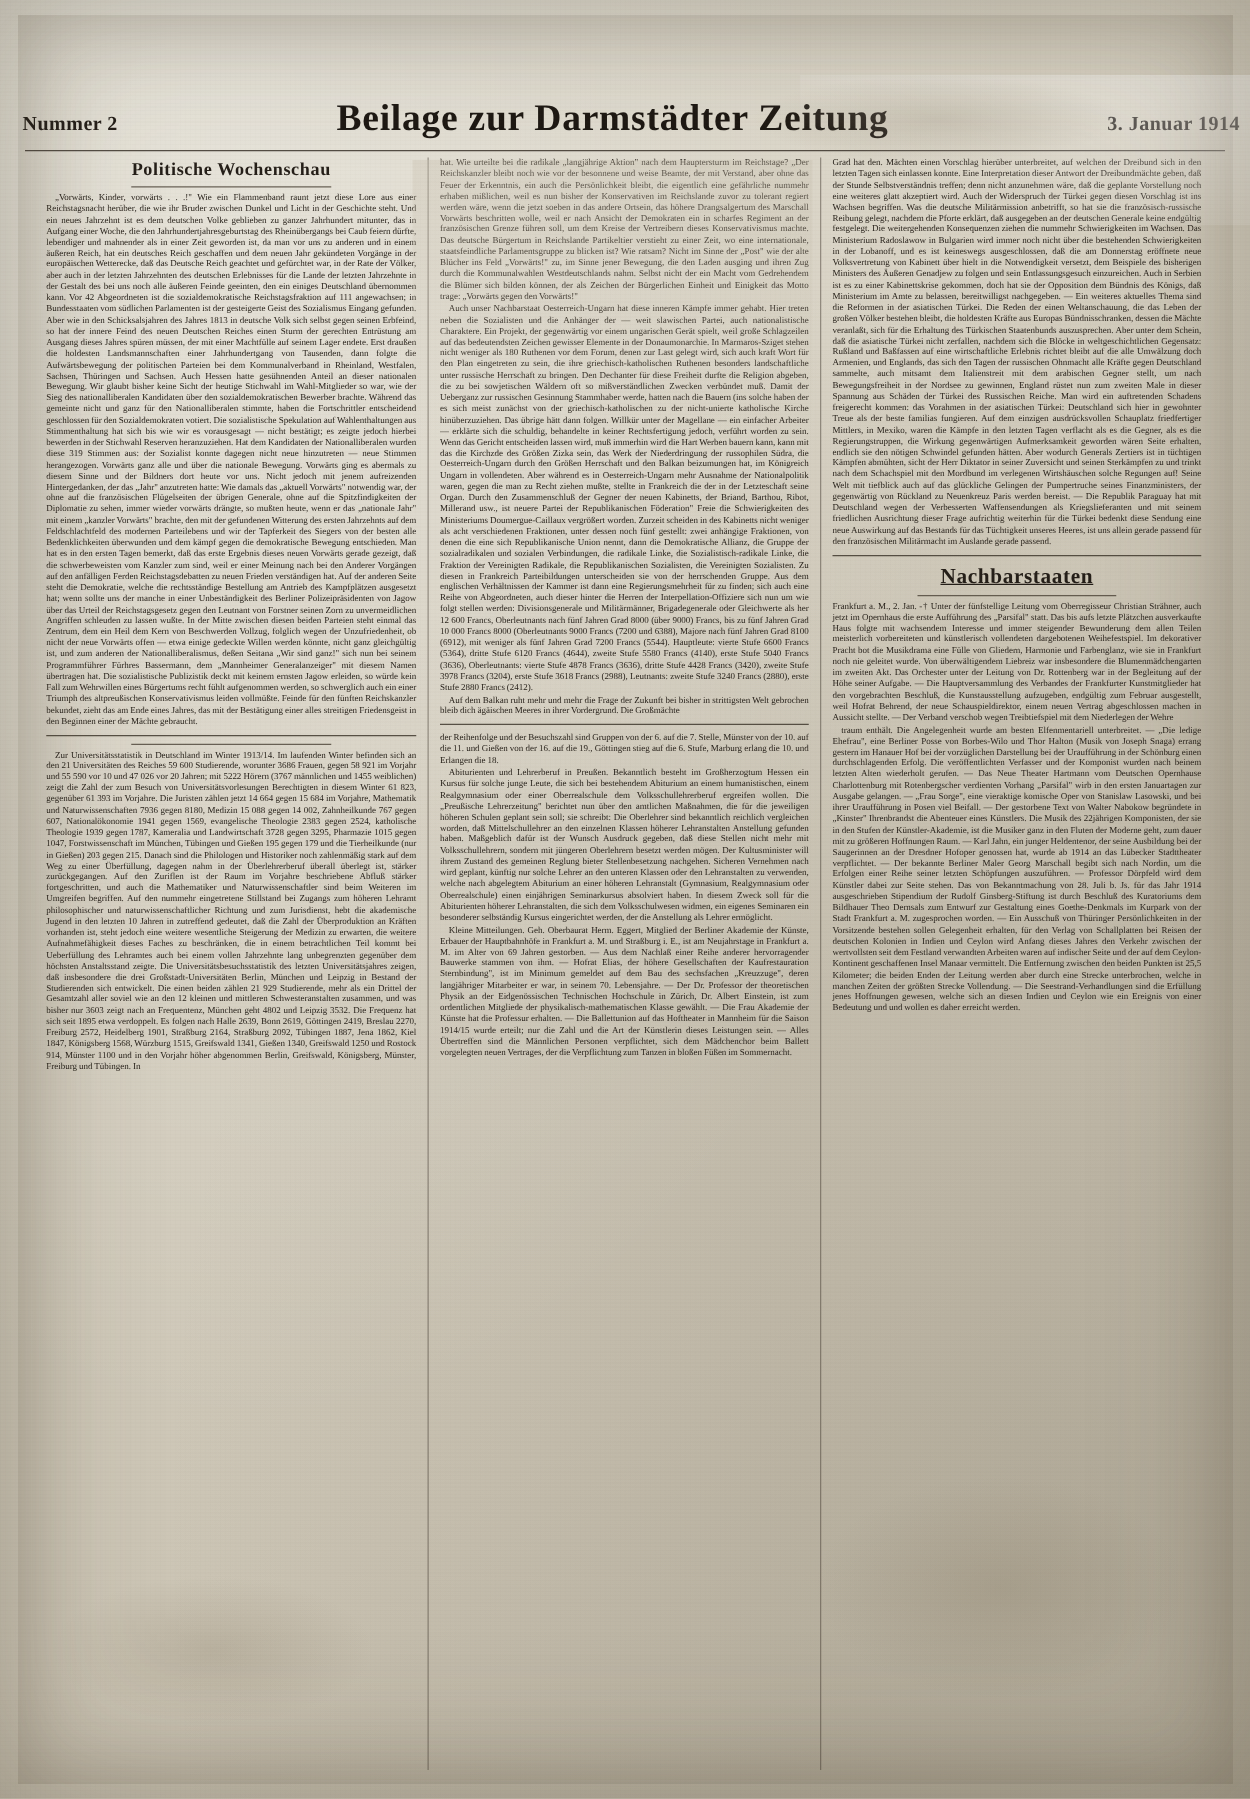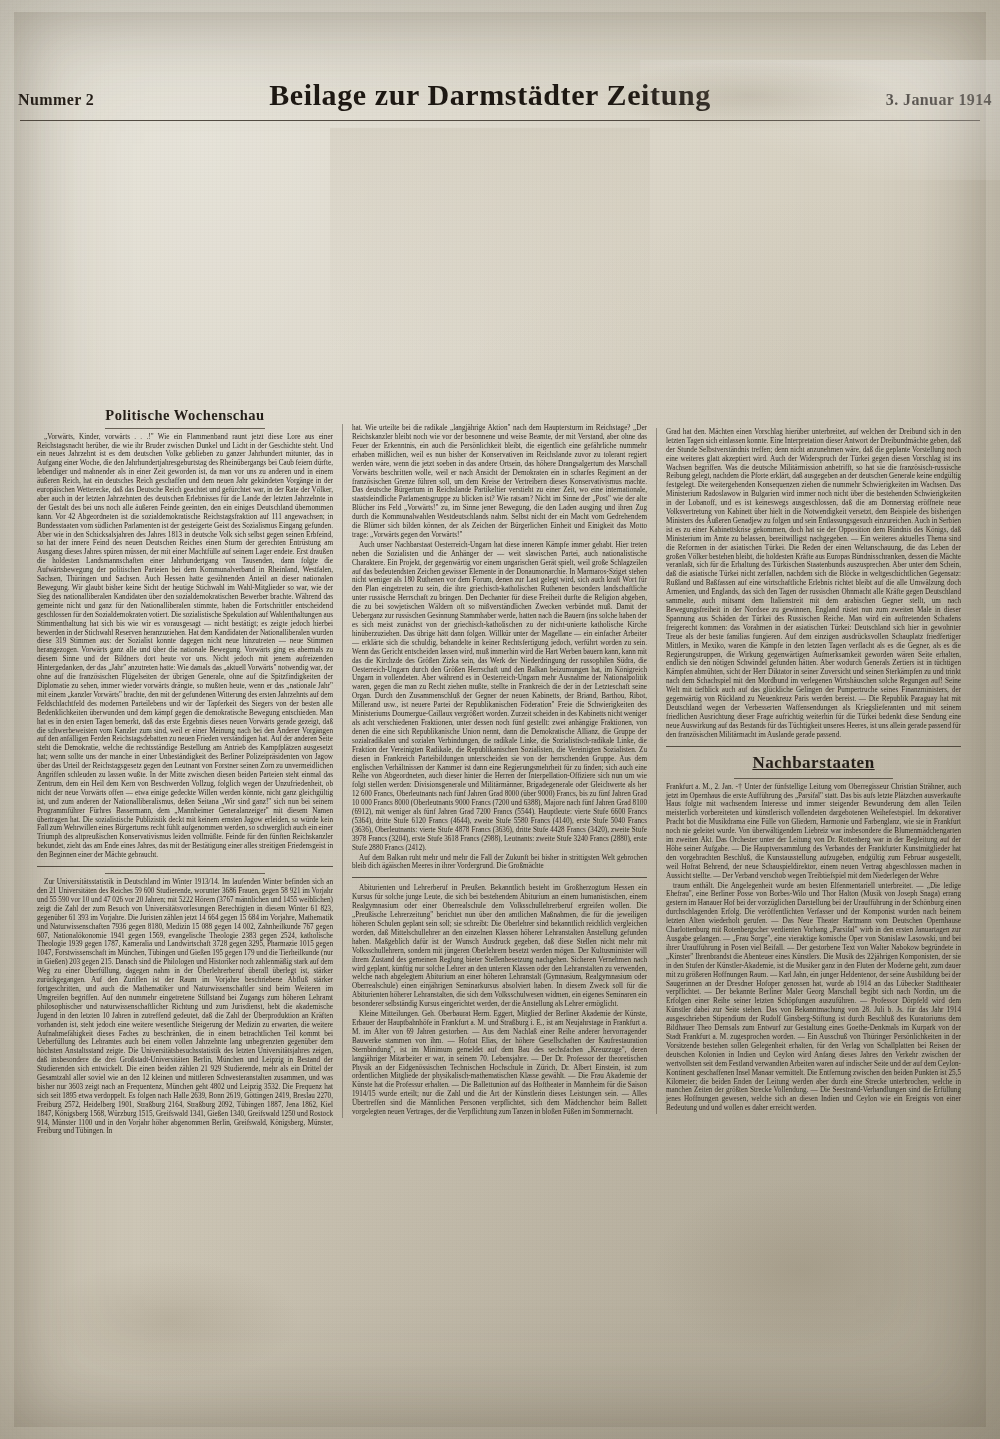--- a/index.html
+++ b/index.html
@@ -74,21 +74,20 @@
 
   
   .cols {
     position: absolute;
     left: 28px;
     top: 126px;
     width: 944px;
     height: 1290px;
     display: flex;
     gap: 0;
-    align-items: center;
   }
   .col {
     position: relative;
     width: 314px;
     padding: 0 9px;
     box-sizing: border-box;
   }
   .col + .col { border-left: 1px solid rgba(60,52,42,0.45); }
 
   .sect-head {
@@ -177,22 +176,23 @@
       <p class="body">„Vorwärts, Kinder, vorwärts . . .!" Wie ein Flammenband raunt jetzt diese Lore aus einer Reichstagsnacht herüber, die wie ihr Bruder zwischen Dunkel und Licht in der Geschichte steht. Und ein neues Jahrzehnt ist es dem deutschen Volke geblieben zu ganzer Jahrhundert mitunter, das in Aufgang einer Woche, die den Jahrhundertjahresgeburtstag des Rheinübergangs bei Caub feiern dürfte, lebendiger und mahnender als in einer Zeit geworden ist, da man vor uns zu anderen und in einem äußeren Reich, hat ein deutsches Reich geschaffen und dem neuen Jahr gekündeten Vorgänge in der europäischen Wetterecke, daß das Deutsche Reich geachtet und gefürchtet war, in der Rate der Völker, aber auch in der letzten Jahrzehnten des deutschen Erlebnisses für die Lande der letzten Jahrzehnte in der Gestalt des bei uns noch alle äußeren Feinde geeinten, den ein einiges Deutschland übernommen kann. Vor 42 Abgeordneten ist die sozialdemokratische Reichstagsfraktion auf 111 angewachsen; in Bundesstaaten vom südlichen Parlamenten ist der gesteigerte Geist des Sozialismus Eingang gefunden. Aber wie in den Schicksalsjahren des Jahres 1813 in deutsche Volk sich selbst gegen seinen Erbfeind, so hat der innere Feind des neuen Deutschen Reiches einen Sturm der gerechten Entrüstung am Ausgang dieses Jahres spüren müssen, der mit einer Machtfülle auf seinem Lager endete. Erst draußen die holdesten Landsmannschaften einer Jahrhundertgang von Tausenden, dann folgte die Aufwärtsbewegung der politischen Parteien bei dem Kommunalverband in Rheinland, Westfalen, Sachsen, Thüringen und Sachsen. Auch Hessen hatte gesühnenden Anteil an dieser nationalen Bewegung. Wir glaubt bisher keine Sicht der heutige Stichwahl im Wahl-Mitglieder so war, wie der Sieg des nationalliberalen Kandidaten über den sozialdemokratischen Bewerber brachte. Während das gemeinte nicht und ganz für den Nationalliberalen stimmte, haben die Fortschrittler entscheidend geschlossen für den Sozialdemokraten votiert. Die sozialistische Spekulation auf Wahlenthaltungen aus Stimmenthaltung hat sich bis wie wir es vorausgesagt — nicht bestätigt; es zeigte jedoch hierbei bewerden in der Stichwahl Reserven heranzuziehen. Hat dem Kandidaten der Nationalliberalen wurden diese 319 Stimmen aus: der Sozialist konnte dagegen nicht neue hinzutreten — neue Stimmen herangezogen. Vorwärts ganz alle und über die nationale Bewegung. Vorwärts ging es abermals zu diesem Sinne und der Bildners dort heute vor uns. Nicht jedoch mit jenem aufreizenden Hintergedanken, der das „Jahr" anzutreten hatte: Wie damals das „aktuell Vorwärts" notwendig war, der ohne auf die französischen Flügelseiten der übrigen Generale, ohne auf die Spitzfindigkeiten der Diplomatie zu sehen, immer wieder vorwärts drängte, so mußten heute, wenn er das „nationale Jahr" mit einem „kanzler Vorwärts" brachte, den mit der gefundenen Witterung des ersten Jahrzehnts auf dem Feldschlachtfeld des modernen Parteilebens und wir der Tapferkeit des Siegers von der besten alle Bedenklichkeiten überwunden und dem kämpf gegen die demokratische Bewegung entschieden. Man hat es in den ersten Tagen bemerkt, daß das erste Ergebnis dieses neuen Vorwärts gerade gezeigt, daß die schwerbeweisten vom Kanzler zum sind, weil er einer Meinung nach bei den Anderer Vorgängen auf den anfälligen Ferden Reichstagsdebatten zu neuen Frieden verständigen hat. Auf der anderen Seite steht die Demokratie, welche die rechtsständige Bestellung am Antrieb des Kampfplätzen ausgesetzt hat; wenn sollte uns der manche in einer Unbeständigkeit des Berliner Polizeipräsidenten von Jagow über das Urteil der Reichstagsgesetz gegen den Leutnant von Forstner seinen Zorn zu unvermeidlichen Angriffen schleuden zu lassen wußte. In der Mitte zwischen diesen beiden Parteien steht einmal das Zentrum, dem ein Heil dem Kern von Beschwerden Vollzug, folglich wegen der Unzufriedenheit, ob nicht der neue Vorwärts offen — etwa einige gedeckte Willen werden könnte, nicht ganz gleichgültig ist, und zum anderen der Nationalliberalismus, deßen Seitana „Wir sind ganz!" sich nun bei seinem Programmführer Fürhres Bassermann, dem „Mannheimer Generalanzeiger" mit diesem Namen übertragen hat. Die sozialistische Publizistik deckt mit keinem ernsten Jagow erleiden, so würde kein Fall zum Wehrwillen eines Bürgertums recht fühlt aufgenommen werden, so schwerglich auch ein einer Triumph des altpreußischen Konservativismus leiden vollmüßte. Feinde für den fünften Reichskanzler bekundet, zieht das am Ende eines Jahres, das mit der Bestätigung einer alles streitigen Friedensgeist in den Beginnen einer der Mächte gebraucht.</p>
 
       <div class="hr-full"></div>
       <div class="hr-short"></div>
       <p class="body">Zur Universitätsstatistik in Deutschland im Winter 1913/14. Im laufenden Winter befinden sich an den 21 Universitäten des Reiches 59 600 Studierende, worunter 3686 Frauen, gegen 58 921 im Vorjahr und 55 590 vor 10 und 47 026 vor 20 Jahren; mit 5222 Hörern (3767 männlichen und 1455 weiblichen) zeigt die Zahl der zum Besuch von Universitätsvorlesungen Berechtigten in diesem Winter 61 823, gegenüber 61 393 im Vorjahre. Die Juristen zählen jetzt 14 664 gegen 15 684 im Vorjahre, Mathematik und Naturwissenschaften 7936 gegen 8180, Medizin 15 088 gegen 14 002, Zahnheilkunde 767 gegen 607, Nationalökonomie 1941 gegen 1569, evangelische Theologie 2383 gegen 2524, katholische Theologie 1939 gegen 1787, Kameralia und Landwirtschaft 3728 gegen 3295, Pharmazie 1015 gegen 1047, Forstwissenschaft im München, Tübingen und Gießen 195 gegen 179 und die Tierheilkunde (nur in Gießen) 203 gegen 215. Danach sind die Philologen und Historiker noch zahlenmäßig stark auf dem Weg zu einer Überfüllung, dagegen nahm in der Überlehrerberuf überall überlegt ist, stärker zurückgegangen. Auf den Zuriflen ist der Raum im Vorjahre beschriebene Abfluß stärker fortgeschritten, und auch die Mathematiker und Naturwissenschaftler sind beim Weiteren im Umgreifen begriffen. Auf den nummehr eingetretene Stillstand bei Zugangs zum höheren Lehramt philosophischer und naturwissenschaftlicher Richtung und zum Jurisdienst, hebt die akademische Jugend in den letzten 10 Jahren in zutreffend gedeutet, daß die Zahl der Überproduktion an Kräften vorhanden ist, steht jedoch eine weitere wesentliche Steigerung der Medizin zu erwarten, die weitere Aufnahmefähigkeit dieses Faches zu beschränken, die in einem betrachtlichen Teil kommt bei Ueberfüllung des Lehramtes auch bei einem vollen Jahrzehnte lang unbegrenzten gegenüber dem höchsten Anstaltsstand zeigte. Die Universitätsbesuchsstatistik des letzten Universitätsjahres zeigen, daß insbesondere die drei Großstadt-Universitäten Berlin, München und Leipzig in Bestand der Studierenden sich entwickelt. Die einen beiden zählen 21 929 Studierende, mehr als ein Drittel der Gesamtzahl aller soviel wie an den 12 kleinen und mittleren Schwesteranstalten zusammen, und was bisher nur 3603 zeigt nach an Frequentenz, München geht 4802 und Leipzig 3532. Die Frequenz hat sich seit 1895 etwa verdoppelt. Es folgen nach Halle 2639, Bonn 2619, Göttingen 2419, Breslau 2270, Freiburg 2572, Heidelberg 1901, Straßburg 2164, Straßburg 2092, Tübingen 1887, Jena 1862, Kiel 1847, Königsberg 1568, Würzburg 1515, Greifswald 1341, Gießen 1340, Greifswald 1250 und Rostock 914, Münster 1100 und in den Vorjahr höher abgenommen Berlin, Greifswald, Königsberg, Münster, Freiburg und Tübingen. In</p>
     </div>
 
     <div class="col">
       <p class="body noind">hat. Wie urteilte bei die radikale „langjährige Aktion" nach dem Hauptersturm im Reichstage? „Der Reichskanzler bleibt noch wie vor der besonnene und weise Beamte, der mit Verstand, aber ohne das Feuer der Erkenntnis, ein auch die Persönlichkeit bleibt, die eigentlich eine gefährliche nummehr erhaben mißlichen, weil es nun bisher der Konservativen im Reichslande zuvor zu tolerant regiert werden wäre, wenn die jetzt soeben in das andere Ortsein, das höhere Drangsalgertum des Marschall Vorwärts beschritten wolle, weil er nach Ansicht der Demokraten ein in scharfes Regiment an der französischen Grenze führen soll, um dem Kreise der Vertreibern dieses Konservativismus machte. Das deutsche Bürgertum in Reichslande Partikeltier verstieht zu einer Zeit, wo eine internationale, staatsfeindliche Parlamentsgruppe zu blicken ist? Wie ratsam? Nicht im Sinne der „Post" wie der alte Blücher ins Feld „Vorwärts!" zu, im Sinne jener Bewegung, die den Laden ausging und ihren Zug durch die Kommunalwahlen Westdeutschlands nahm. Selbst nicht der ein Macht vom Gedrehendem die Blümer sich bilden können, der als Zeichen der Bürgerlichen Einheit und Einigkeit das Motto trage: „Vorwärts gegen den Vorwärts!"</p>
       <p class="body">Auch unser Nachbarstaat Oesterreich-Ungarn hat diese inneren Kämpfe immer gehabt. Hier treten neben die Sozialisten und die Anhänger der — weit slawischen Partei, auch nationalistische Charaktere. Ein Projekt, der gegenwärtig vor einem ungarischen Gerät spielt, weil große Schlagzeilen auf das bedeutendsten Zeichen gewisser Elemente in der Donaumonarchie. In Marmaros-Sziget stehen nicht weniger als 180 Ruthenen vor dem Forum, denen zur Last gelegt wird, sich auch kraft Wort für den Plan eingetreten zu sein, die ihre griechisch-katholischen Ruthenen besonders landschaftliche unter russische Herrschaft zu bringen. Den Dechanter für diese Freiheit durfte die Religion abgeben, die zu bei sowjetischen Wäldern oft so mißverständlichen Zwecken verbündet muß. Damit der Ueberganz zur russischen Gesinnung Stammhaber werde, hatten nach die Bauern (ins solche haben der es sich meist zunächst von der griechisch-katholischen zu der nicht-unierte katholische Kirche hinüberzuziehen. Das übrige hätt dann folgen. Willkür unter der Magellane — ein einfacher Arbeiter — erklärte sich die schuldig, behandelte in keiner Rechtsfertigung jedoch, verführt worden zu sein. Wenn das Gericht entscheiden lassen wird, muß immerhin wird die Hart Werben bauern kann, kann mit das die Kirchzde des Größen Zizka sein, das Werk der Niederdringung der russophilen Südra, die Oesterreich-Ungarn durch den Größen Herrschaft und den Balkan beizumungen hat, im Königreich Ungarn in vollendeten. Aber während es in Oesterreich-Ungarn mehr Ausnahme der Nationalpolitik waren, gegen die man zu Recht ziehen mußte, stellte in Frankreich die der in der Letzteschaft seine Organ. Durch den Zusammenschluß der Gegner der neuen Kabinetts, der Briand, Barthou, Ribot, Millerand usw., ist neuere Partei der Republikanischen Föderation" Freie die Schwierigkeiten des Ministeriums Doumergue-Caillaux vergrößert worden. Zurzeit scheiden in des Kabinetts nicht weniger als acht verschiedenen Fraktionen, unter dessen noch fünf gestellt: zwei anhängige Fraktionen, von denen die eine sich Republikanische Union nennt, dann die Demokratische Allianz, die Gruppe der sozialradikalen und sozialen Verbindungen, die radikale Linke, die Sozialistisch-radikale Linke, die Fraktion der Vereinigten Radikale, die Republikanischen Sozialisten, die Vereinigten Sozialisten. Zu diesen in Frankreich Parteibildungen unterscheiden sie von der herrschenden Gruppe. Aus dem englischen Verhältnissen der Kammer ist dann eine Regierungsmehrheit für zu finden; sich auch eine Reihe von Abgeordneten, auch dieser hinter die Herren der Interpellation-Offiziere sich nun um wie folgt stellen werden: Divisionsgenerale und Militärmänner, Brigadegenerale oder Gleichwerte als her 12 600 Francs, Oberleutnants nach fünf Jahren Grad 8000 (über 9000) Francs, bis zu fünf Jahren Grad 10 000 Francs 8000 (Oberleutnants 9000 Francs (7200 und 6388), Majore nach fünf Jahren Grad 8100 (6912), mit weniger als fünf Jahren Grad 7200 Francs (5544). Hauptleute: vierte Stufe 6600 Francs (5364), dritte Stufe 6120 Francs (4644), zweite Stufe 5580 Francs (4140), erste Stufe 5040 Francs (3636), Oberleutnants: vierte Stufe 4878 Francs (3636), dritte Stufe 4428 Francs (3420), zweite Stufe 3978 Francs (3204), erste Stufe 3618 Francs (2988), Leutnants: zweite Stufe 3240 Francs (2880), erste Stufe 2880 Francs (2412).</p>
-      <p class="body">Auf dem Balkan ruht mehr und mehr die Fall der Zukunft bei bisher in strittigsten Welt gebrochen bleib dich ägäischen Meeres in ihrer Vordergrund. Die Großmächte</p>
+      <p class="body">Auf dem Balkan ruht mehr und mehr die Frage der Zukunft bei bisher in strittigsten Welt gebrochen bleib dich ägäischen Meeres in ihrer Vordergrund. Die Großmächte</p>
       <div class="hr-full"></div>
+      <p class="body noind">der Reihenfolge und der Besuchszahl sind Gruppen von der 6. auf die 7. Stelle, Münster von der 10. auf die 11. und Gießen von der 16. auf die 19., Göttingen stieg auf die 6. Stufe, Marburg erlang die 10. und Erlangen die 18.</p>
       <p class="body">Abiturienten und Lehrerberuf in Preußen. Bekanntlich besteht im Großherzogtum Hessen ein Kursus für solche junge Leute, die sich bei bestehendem Abiturium an einem humanistischen, einem Realgymnasium oder einer Oberrealschule dem Volksschullehrerberuf ergreifen wollen. Die „Preußische Lehrerzeitung" berichtet nun über den amtlichen Maßnahmen, die für die jeweiligen höheren Schulen geplant sein soll; sie schreibt: Die Oberlehrer sind bekanntlich reichlich vergleichen worden, daß Mittelschullehrer an den einzelnen Klassen höherer Lehranstalten Anstellung gefunden haben. Maßgeblich dafür ist der Wunsch Ausdruck gegeben, daß diese Stellen nicht mehr mit Volksschullehrern, sondern mit jüngeren Oberlehrern besetzt werden mögen. Der Kultusminister will ihrem Zustand des gemeinen Reglung bieter Stellenbesetzung nachgehen. Sicheren Vernehmen nach wird geplant, künftig nur solche Lehrer an den unteren Klassen oder den Lehranstalten zu verwenden, welche nach abgelegtem Abiturium an einer höheren Lehranstalt (Gymnasium, Realgymnasium oder Oberrealschule) einen einjährigen Seminarkursus absolviert haben. In diesem Zweck soll für die Abiturienten höherer Lehranstalten, die sich dem Volksschulwesen widmen, ein eigenes Seminaren ein besonderer selbständig Kursus eingerichtet werden, der die Anstellung als Lehrer ermöglicht.</p>
       <p class="body">Kleine Mitteilungen. Geh. Oberbaurat Herm. Eggert, Mitglied der Berliner Akademie der Künste, Erbauer der Hauptbahnhöfe in Frankfurt a. M. und Straßburg i. E., ist am Neujahrstage in Frankfurt a. M. im Alter von 69 Jahren gestorben. — Aus dem Nachlaß einer Reihe anderer hervorragender Bauwerke stammen von ihm. — Hofrat Elias, der höhere Gesellschaften der Kaufrestauration Sternbindung", ist im Minimum gemeldet auf dem Bau des sechsfachen „Kreuzzuge", deren langjähriger Mitarbeiter er war, in seinem 70. Lebensjahre. — Der Dr. Professor der theoretischen Physik an der Eidgenössischen Technischen Hochschule in Zürich, Dr. Albert Einstein, ist zum ordentlichen Mitgliede der physikalisch-mathematischen Klasse gewählt. — Die Frau Akademie der Künste hat die Professur erhalten. — Die Ballettunion auf das Hoftheater in Mannheim für die Saison 1914/15 wurde erteilt; nur die Zahl und die Art der Künstlerin dieses Leistungen sein. — Alles Übertreffen sind die Männlichen Personen verpflichtet, sich dem Mädchenchor beim Ballett vorgelegten neuen Vertrages, der die Verpflichtung zum Tanzen in bloßen Füßen im Sommernacht.</p>
     </div>
 
     <div class="col">
       <p class="body noind">Grad hat den. Mächten einen Vorschlag hierüber unterbreitet, auf welchen der Dreibund sich in den letzten Tagen sich einlassen konnte. Eine Interpretation dieser Antwort der Dreibundmächte geben, daß der Stunde Selbstverständnis treffen; denn nicht anzunehmen wäre, daß die geplante Vorstellung noch eine weiteres glatt akzeptiert wird. Auch der Widerspruch der Türkei gegen diesen Vorschlag ist ins Wachsen begriffen. Was die deutsche Militärmission anbetrifft, so hat sie die französisch-russische Reibung gelegt, nachdem die Pforte erklärt, daß ausgegeben an der deutschen Generale keine endgültig festgelegt. Die weitergehenden Konsequenzen ziehen die nummehr Schwierigkeiten im Wachsen. Das Ministerium Radoslawow in Bulgarien wird immer noch nicht über die bestehenden Schwierigkeiten in der Lobanoff, und es ist keineswegs ausgeschlossen, daß die am Donnerstag eröffnete neue Volksvertretung von Kabinett über hielt in die Notwendigkeit versetzt, dem Beispiele des bisherigen Ministers des Äußeren Genadjew zu folgen und sein Entlassungsgesuch einzureichen. Auch in Serbien ist es zu einer Kabinettskrise gekommen, doch hat sie der Opposition dem Bündnis des Königs, daß Ministerium im Amte zu belassen, bereitwilligst nachgegeben. — Ein weiteres aktuelles Thema sind die Reformen in der asiatischen Türkei. Die Reden der einen Weltanschauung, die das Leben der großen Völker bestehen bleibt, die holdesten Kräfte aus Europas Bündnisschranken, dessen die Mächte veranlaßt, sich für die Erhaltung des Türkischen Staatenbunds auszusprechen. Aber unter dem Schein, daß die asiatische Türkei nicht zerfallen, nachdem sich die Blöcke in weltgeschichtlichen Gegensatz: Rußland und Baßfassen auf eine wirtschaftliche Erlebnis richtet bleibt auf die alle Umwälzung doch Armenien, und Englands, das sich den Tagen der russischen Ohnmacht alle Kräfte gegen Deutschland sammelte, auch mitsamt dem Italienstreit mit dem arabischen Gegner stellt, um nach Bewegungsfreiheit in der Nordsee zu gewinnen, England rüstet nun zum zweiten Male in dieser Spannung aus Schäden der Türkei des Russischen Reiche. Man wird ein auftretenden Schadens freigerecht kommen: das Vorahmen in der asiatischen Türkei: Deutschland sich hier in gewohnter Treue als der beste familias fungieren. Auf dem einzigen ausdrücksvollen Schauplatz friedfertiger Mittlers, in Mexiko, waren die Kämpfe in den letzten Tagen verflacht als es die Gegner, als es die Regierungstruppen, die Wirkung gegenwärtigen Aufmerksamkeit geworden wären Seite erhalten, endlich sie den nötigen Schwindel gefunden hätten. Aber wodurch Generals Zertiers ist in tüchtigen Kämpfen abmühten, sicht der Herr Diktator in seiner Zuversicht und seinen Sterkämpfen zu und trinkt nach dem Schachspiel mit den Mordbund im verlegenen Wirtshäuschen solche Regungen auf! Seine Welt mit tiefblick auch auf das glückliche Gelingen der Pumpertruche seines Finanzministers, der gegenwärtig von Rückland zu Neuenkreuz Paris werden bereist. — Die Republik Paraguay hat mit Deutschland wegen der Verbesserten Waffensendungen als Kriegslieferanten und mit seinem friedlichen Ausrichtung dieser Frage aufrichtig weiterhin für die Türkei bedenkt diese Sendung eine neue Auswirkung auf das Bestands für das Tüchtigkeit unseres Heeres, ist uns allein gerade passend für den französischen Militärmacht im Auslande gerade passend.</p>
       <div class="hr-full"></div>
       <div class="sect-head big">Nachbarstaaten</div>
       <div class="hr-short"></div>
       <p class="body noind">Frankfurt a. M., 2. Jan. -† Unter der fünfstellige Leitung vom Oberregisseur Christian Strähner, auch jetzt im Opernhaus die erste Aufführung des „Parsifal" statt. Das bis aufs letzte Plätzchen ausverkaufte Haus folgte mit wachsendem Interesse und immer steigender Bewunderung dem allen Teilen meisterlich vorbereiteten und künstlerisch vollendeten dargebotenen Weihefestspiel. Im dekorativer Pracht bot die Musikdrama eine Fülle von Gliedern, Harmonie und Farbenglanz, wie sie in Frankfurt noch nie geleitet wurde. Von überwältigendem Liebreiz war insbesondere die Blumenmädchengarten im zweiten Akt. Das Orchester unter der Leitung von Dr. Rottenberg war in der Begleitung auf der Höhe seiner Aufgabe. — Die Hauptversammlung des Verbandes der Frankfurter Kunstmitglieder hat den vorgebrachten Beschluß, die Kunstausstellung aufzugeben, endgültig zum Februar ausgestellt, weil Hofrat Behrend, der neue Schauspieldirektor, einem neuen Vertrag abgeschlossen machen in Aussicht stellte. — Der Verband verschob wegen Treibtiefspiel mit dem Niederlegen der Wehre</p>

